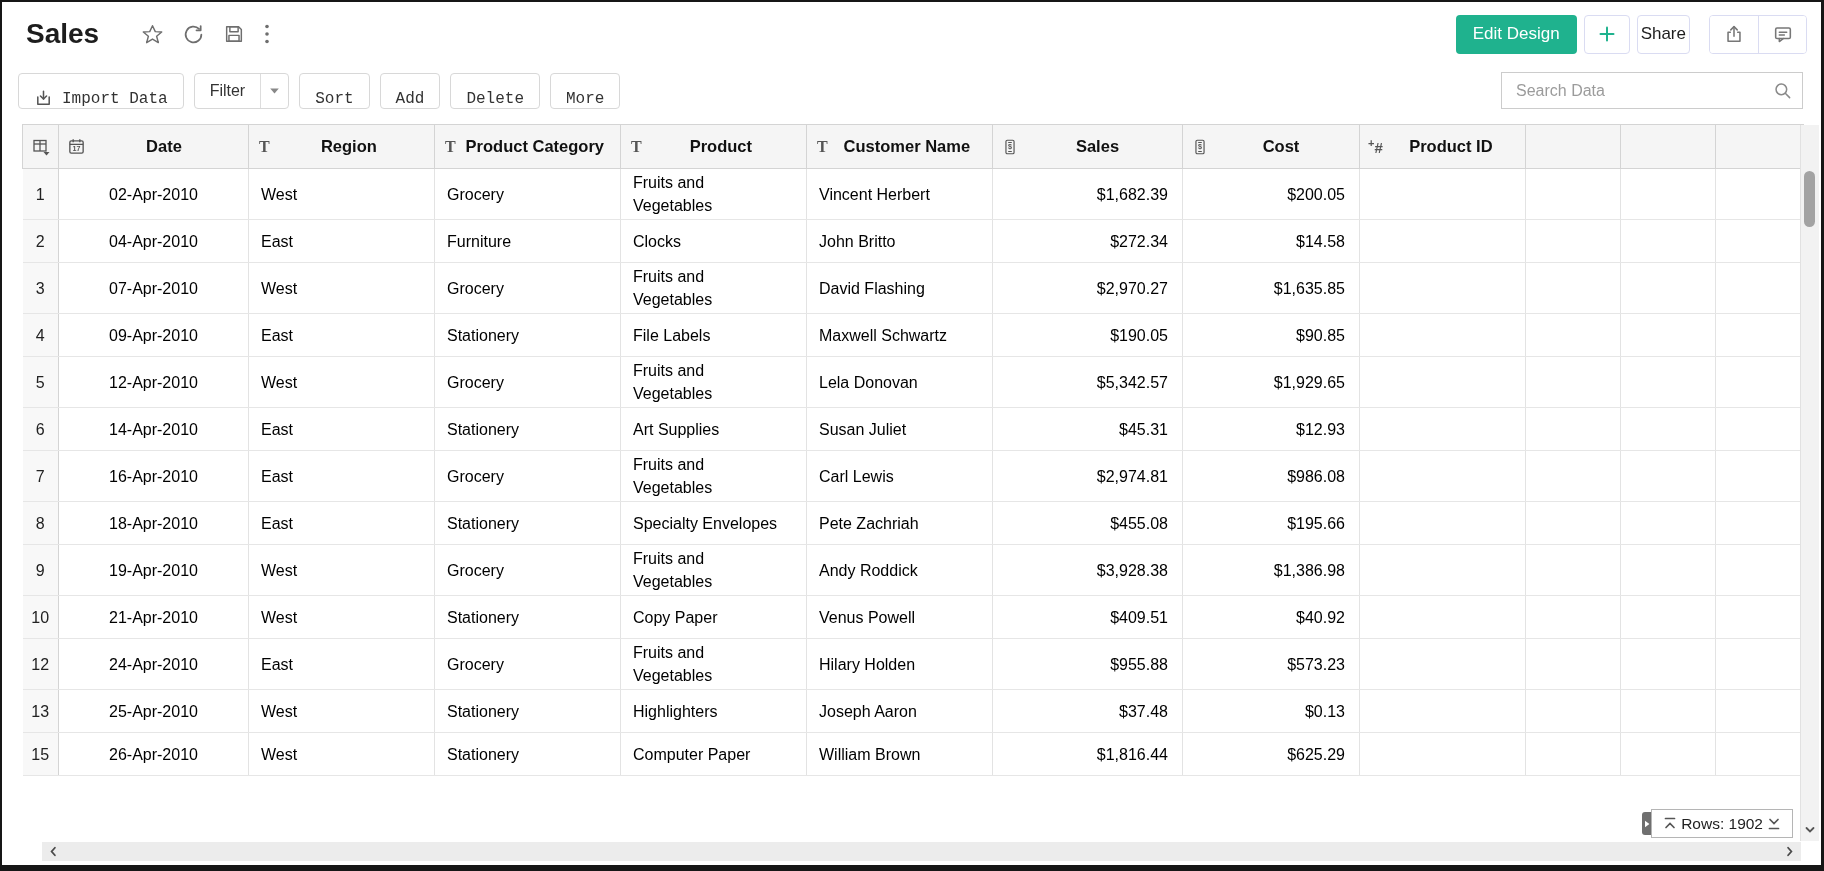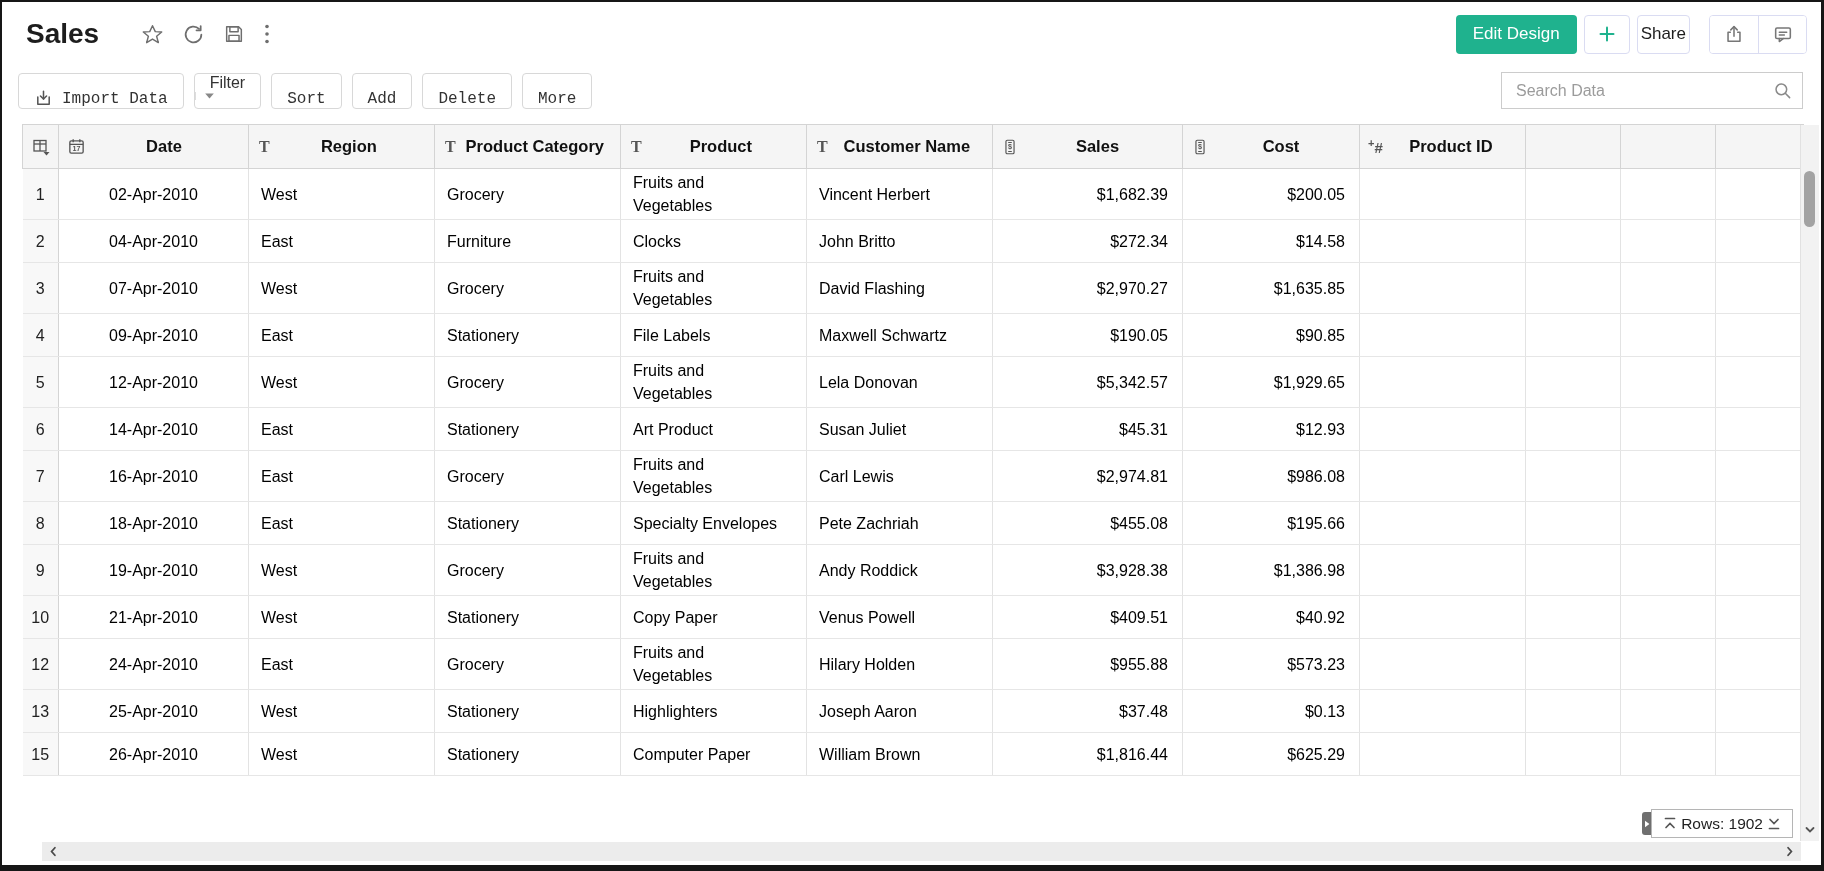--- a/index.html
+++ b/index.html
@@ -15,21 +15,21 @@
   .btn-primary{background:#1fb28e;color:#fff;border:none;border-radius:4px;font-size:17px;font-family:inherit;padding:0 17px;height:39px;cursor:pointer;}
   .btn-plus{width:46px;height:39px;background:#fff;border:1px solid #dadcf2;border-radius:4px;color:#1fb28e;display:flex;align-items:center;justify-content:center;cursor:pointer;}
   .btn-share{height:39px;background:#fff;border:1px solid #dadcf2;border-radius:4px;color:#1d1d1d;font-size:17px;font-family:inherit;padding:0 3px;cursor:pointer;margin-right:12px;}
   .icon-group{display:flex;border:1px solid #dadcf2;border-radius:4px;overflow:hidden;height:39px;box-sizing:border-box;}
   .icon-group button{width:48px;border:none;background:#fff;color:#777;display:flex;align-items:center;justify-content:center;cursor:pointer;}
   .icon-group button + button{border-left:1px solid #dadcf2;}
 
   
   .toolbar{display:flex;align-items:center;gap:10px;padding:8px 18px 12px 16px;}
   .tbtn{display:flex;align-items:flex-end;gap:9px;background:#fff;border:1px solid #d8d8d8;border-radius:4px;height:36px;box-sizing:border-box;padding:0 15px;font-size:16px;font-family:Liberation Mono, monospace;color:#333;cursor:pointer;}
-  .tbtn-split{display:flex;align-items:stretch;background:#fff;border:1px solid #d8d8d8;border-radius:4px;height:36px;box-sizing:border-box;cursor:pointer;flex-direction:column;}
+  .tbtn-split{display:flex;align-items:stretch;background:#fff;border:1px solid #d8d8d8;border-radius:4px;height:36px;box-sizing:border-box;cursor:pointer;}
   .split-main{display:flex;align-items:center;padding:0 15px;font-size:16px;color:#333;}
   .split-caret{display:flex;align-items:center;justify-content:center;width:27px;border-left:1px solid #ddd;color:#888;}
   .search{margin-left:auto;width:302px;height:37px;box-sizing:border-box;border:1px solid #ccc;border-radius:0;display:flex;align-items:center;padding:0 10px 0 12px;background:#fff;}
   .search input{flex:1;border:none;outline:none;font-size:16px;font-family:inherit;color:#444;background:transparent;}
   .search input::placeholder{color:#9b9b9b;}
   .search svg{color:#8a8a8a;flex:none;}
 
   
   .table-wrap{position:absolute;left:20px;top:122px;width:1782px;bottom:23px;overflow:hidden;}
   table{border-collapse:collapse;table-layout:fixed;width:1782px;}
@@ -317,21 +317,21 @@
             <td></td>
             <td></td>
             <td></td>
             <td></td>
           </tr>
           <tr>
             <td class="num">6</td>
             <td class="date">14-Apr-2010</td>
             <td>East</td>
             <td>Stationery</td>
-            <td class="product"><span class="txt">Art Product</span></td>
+            <td class="product"><span class="txt">Art Supplies</span></td>
             <td>Susan Juliet</td>
             <td class="money">$45.31</td>
             <td class="money">$12.93</td>
             <td></td>
             <td></td>
             <td></td>
             <td></td>
           </tr>
           <tr>
             <td class="num">7</td>

